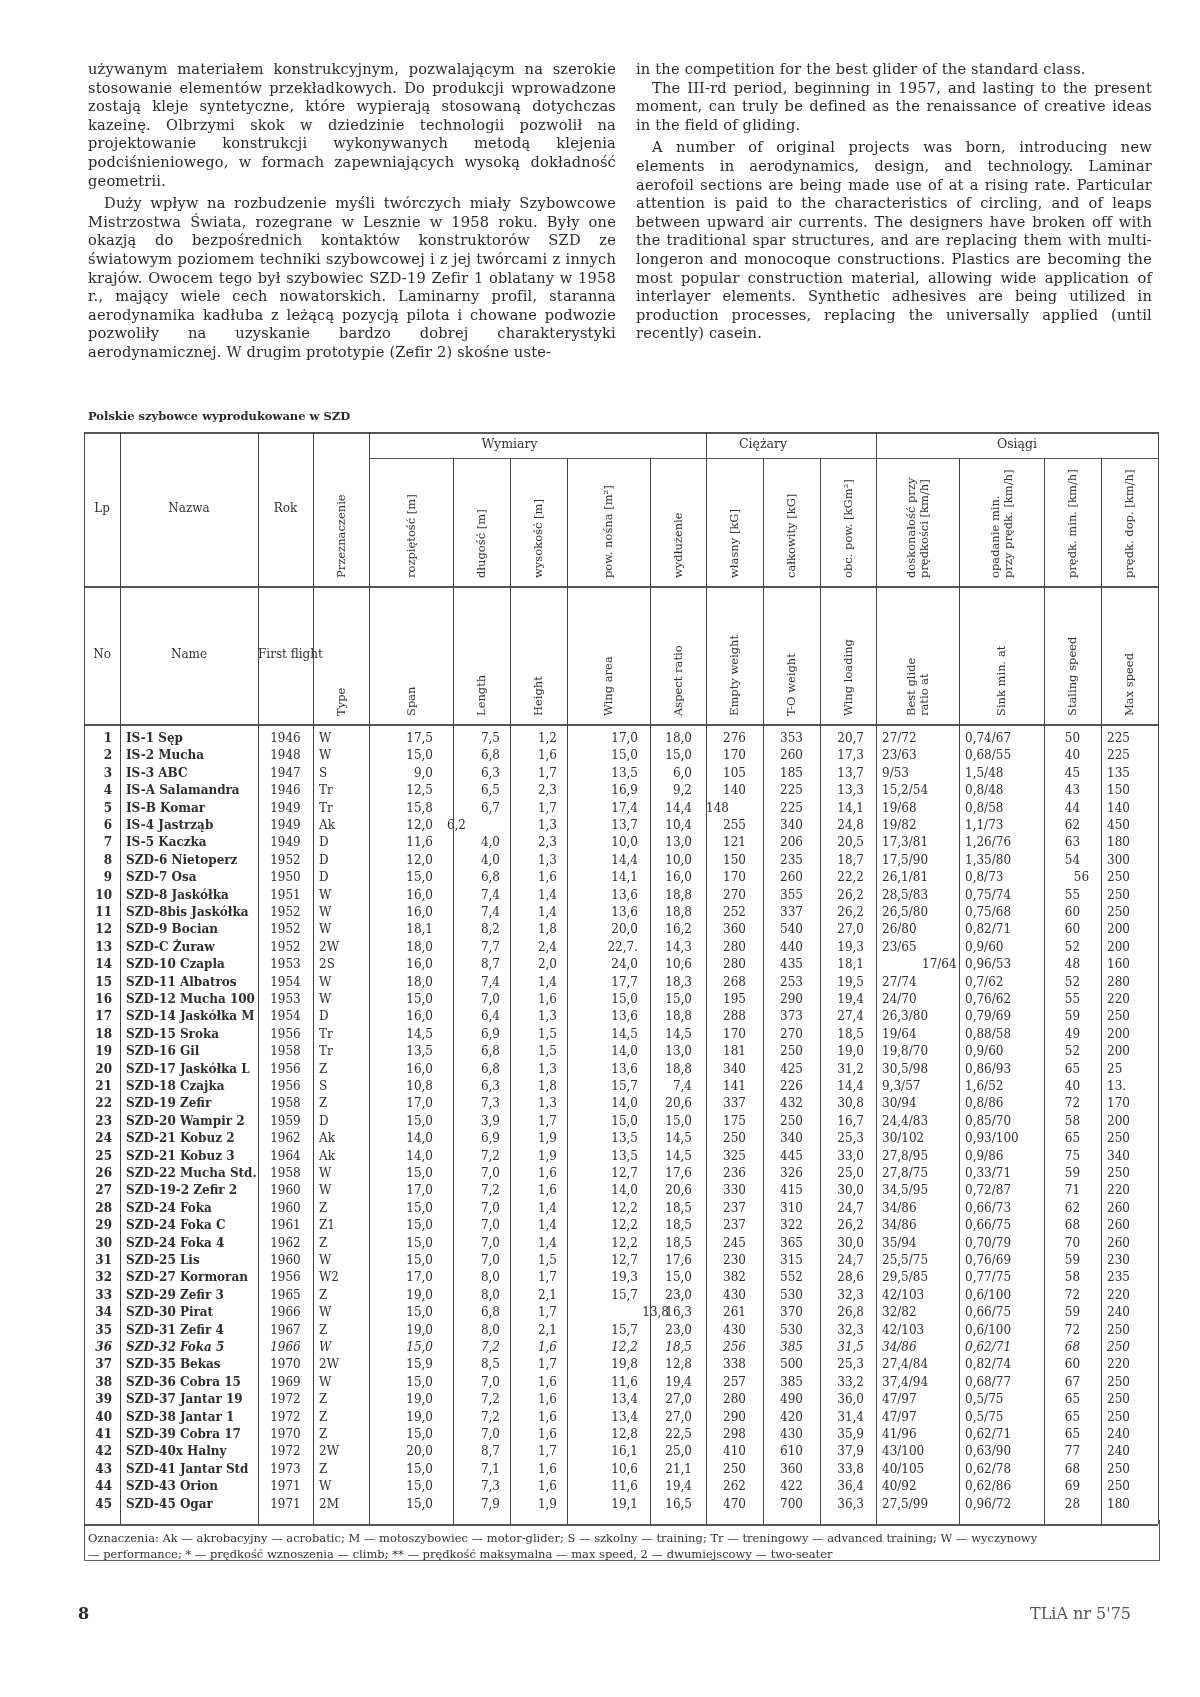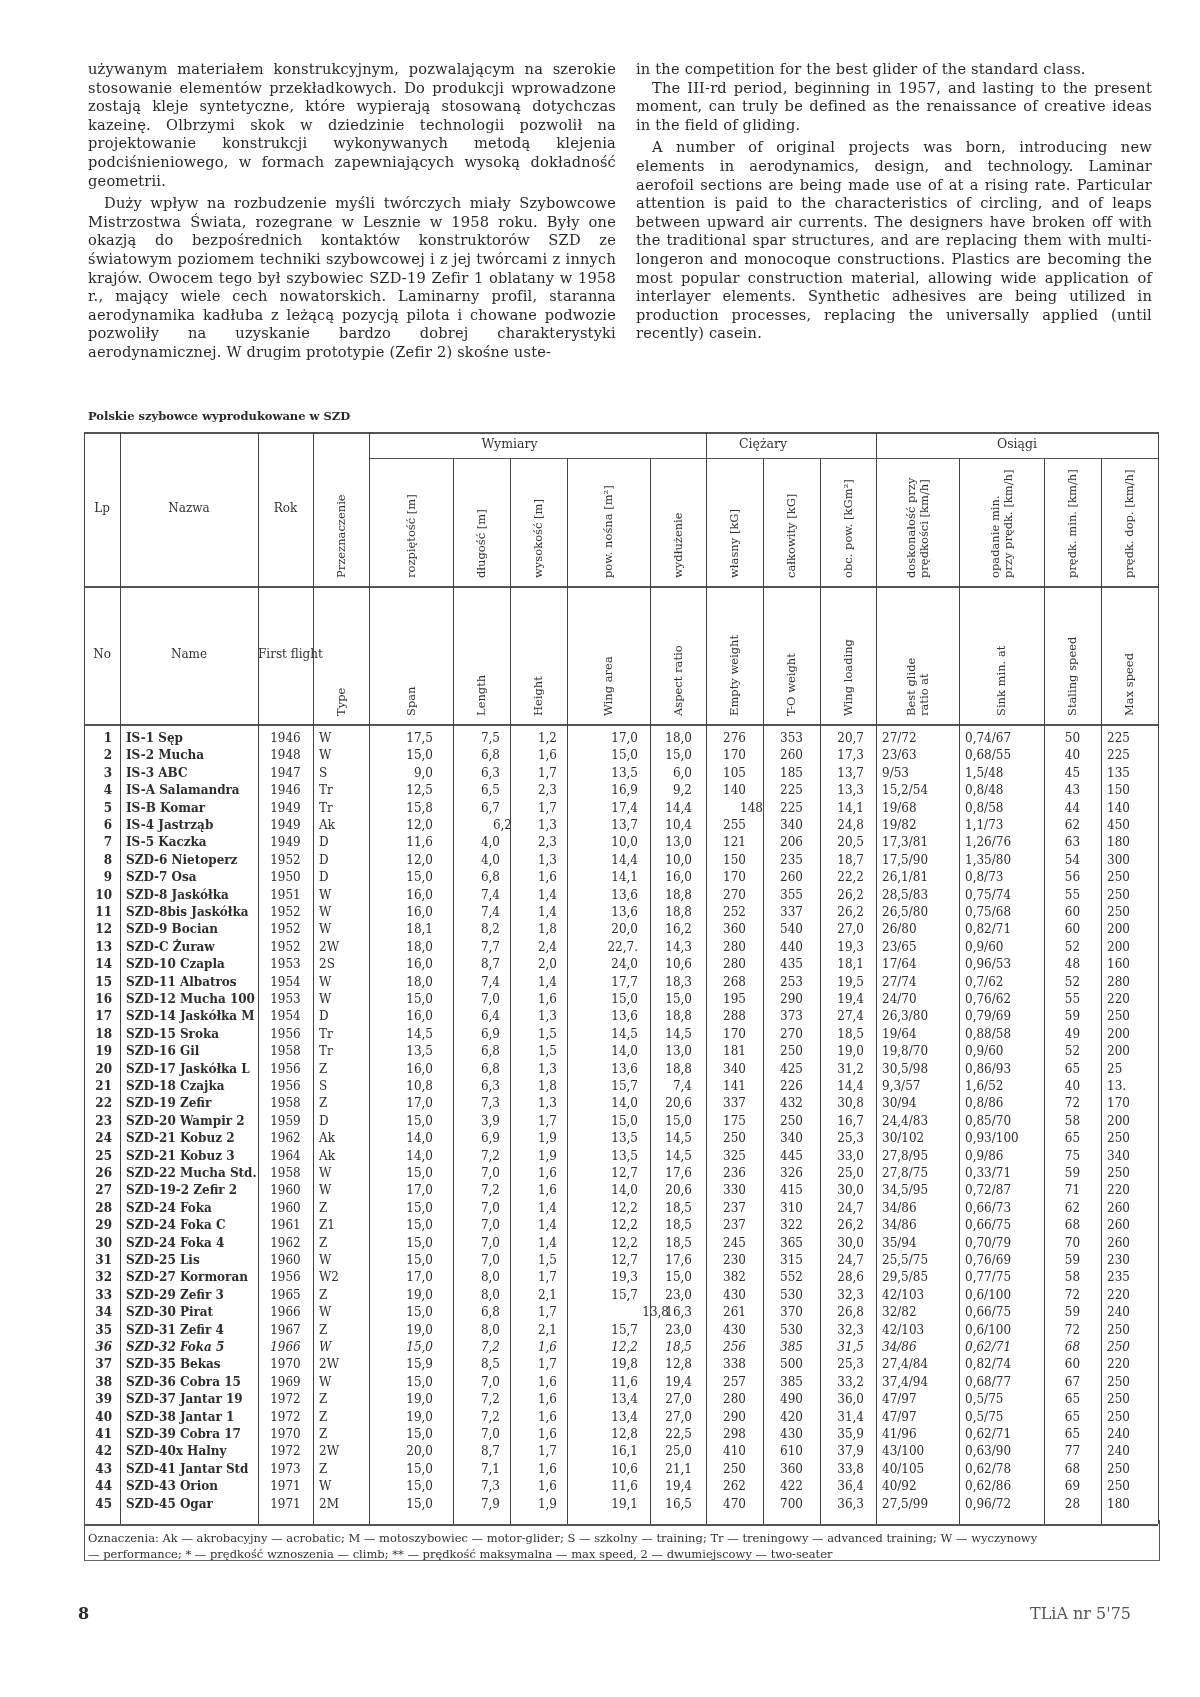--- a/index.html
+++ b/index.html
@@ -123,35 +123,35 @@
       <div class="row" style="top: 73.6px;">
         <span class="cell bold" style="right: 1046px;">5</span>
         <span class="cell bold" style="left: 42px;">IS-B Komar</span>
         <span class="cell" style="left: 174px; width: 55px; text-align: center;">1949</span>
         <span class="cell" style="left: 235px;">Tr</span>
         <span class="cell" style="right: 725px;">15,8</span>
         <span class="cell" style="right: 658px;">6,7</span>
         <span class="cell" style="right: 601px;">1,7</span>
         <span class="cell" style="right: 520px;">17,4</span>
         <span class="cell" style="right: 466px;">14,4</span>
-        <span class="cell" style="left: 622px; width: 57px; text-align: right;">148</span>
+        <span class="cell" style="left: 622px; width: 57px; text-align: left;">148</span>
         <span class="cell" style="left: 679px; width: 57px; text-align: center;">225</span>
         <span class="cell" style="right: 294px;">14,1</span>
         <span class="cell" style="left: 798px;">19/68</span>
         <span class="cell" style="left: 881px;">0,8/58</span>
         <span class="cell" style="left: 960px; width: 57px; text-align: center;">44</span>
         <span class="cell" style="left: 1023px;">140</span>
       </div>
       <div class="row" style="top: 91px;">
         <span class="cell bold" style="right: 1046px;">6</span>
         <span class="cell bold" style="left: 42px;">IS-4 Jastrząb</span>
         <span class="cell" style="left: 174px; width: 55px; text-align: center;">1949</span>
         <span class="cell" style="left: 235px;">Ak</span>
         <span class="cell" style="right: 725px;">12,0</span>
-        <span class="cell" style="right: 646px; margin-left: 41px;">6,2</span>
+        <span class="cell" style="right: 692px; margin-left: 41px;">6,2</span>
         <span class="cell" style="right: 601px;">1,3</span>
         <span class="cell" style="right: 520px;">13,7</span>
         <span class="cell" style="right: 466px;">10,4</span>
         <span class="cell" style="left: 622px; width: 57px; text-align: center;">255</span>
         <span class="cell" style="left: 679px; width: 57px; text-align: center;">340</span>
         <span class="cell" style="right: 294px;">24,8</span>
         <span class="cell" style="left: 798px;">19/82</span>
         <span class="cell" style="left: 881px;">1,1/73</span>
         <span class="cell" style="left: 960px; width: 57px; text-align: center;">62</span>
         <span class="cell" style="left: 1023px;">450</span>
@@ -200,21 +200,21 @@
         <span class="cell" style="right: 725px;">15,0</span>
         <span class="cell" style="right: 658px;">6,8</span>
         <span class="cell" style="right: 601px;">1,6</span>
         <span class="cell" style="right: 520px;">14,1</span>
         <span class="cell" style="right: 466px;">16,0</span>
         <span class="cell" style="left: 622px; width: 57px; text-align: center;">170</span>
         <span class="cell" style="left: 679px; width: 57px; text-align: center;">260</span>
         <span class="cell" style="right: 294px;">22,2</span>
         <span class="cell" style="left: 798px;">26,1/81</span>
         <span class="cell" style="left: 881px;">0,8/73</span>
-        <span class="cell" style="left: 960px; width: 57px; text-align: center;">56</span>
+        <span class="cell" style="left: 960px; width: 57px; text-align: center; padding-left: 9px;">56</span>
         <span class="cell" style="left: 1023px;">250</span>
       </div>
       <div class="row" style="top: 160.6px;">
         <span class="cell bold" style="right: 1046px;">10</span>
         <span class="cell bold" style="left: 42px;">SZD-8 Jaskółka</span>
         <span class="cell" style="left: 174px; width: 55px; text-align: center;">1951</span>
         <span class="cell" style="left: 235px;">W</span>
         <span class="cell" style="right: 725px;">16,0</span>
         <span class="cell" style="right: 658px;">7,4</span>
         <span class="cell" style="right: 601px;">1,4</span>
@@ -288,21 +288,21 @@
         <span class="cell" style="left: 174px; width: 55px; text-align: center;">1953</span>
         <span class="cell" style="left: 235px;">2S</span>
         <span class="cell" style="right: 725px;">16,0</span>
         <span class="cell" style="right: 658px;">8,7</span>
         <span class="cell" style="right: 601px;">2,0</span>
         <span class="cell" style="right: 520px;">24,0</span>
         <span class="cell" style="right: 466px;">10,6</span>
         <span class="cell" style="left: 622px; width: 57px; text-align: center;">280</span>
         <span class="cell" style="left: 679px; width: 57px; text-align: center;">435</span>
         <span class="cell" style="right: 294px;">18,1</span>
-        <span class="cell" style="left: 798px;">17/64</span>
+        <span class="cell" style="left: 838px;">17/64</span>
         <span class="cell" style="left: 881px;">0,96/53</span>
         <span class="cell" style="left: 960px; width: 57px; text-align: center;">48</span>
         <span class="cell" style="left: 1023px;">160</span>
       </div>
       <div class="row" style="top: 247.6px;">
         <span class="cell bold" style="right: 1046px;">15</span>
         <span class="cell bold" style="left: 42px;">SZD-11 Albatros</span>
         <span class="cell" style="left: 174px; width: 55px; text-align: center;">1954</span>
         <span class="cell" style="left: 235px;">W</span>
         <span class="cell" style="right: 725px;">18,0</span>

